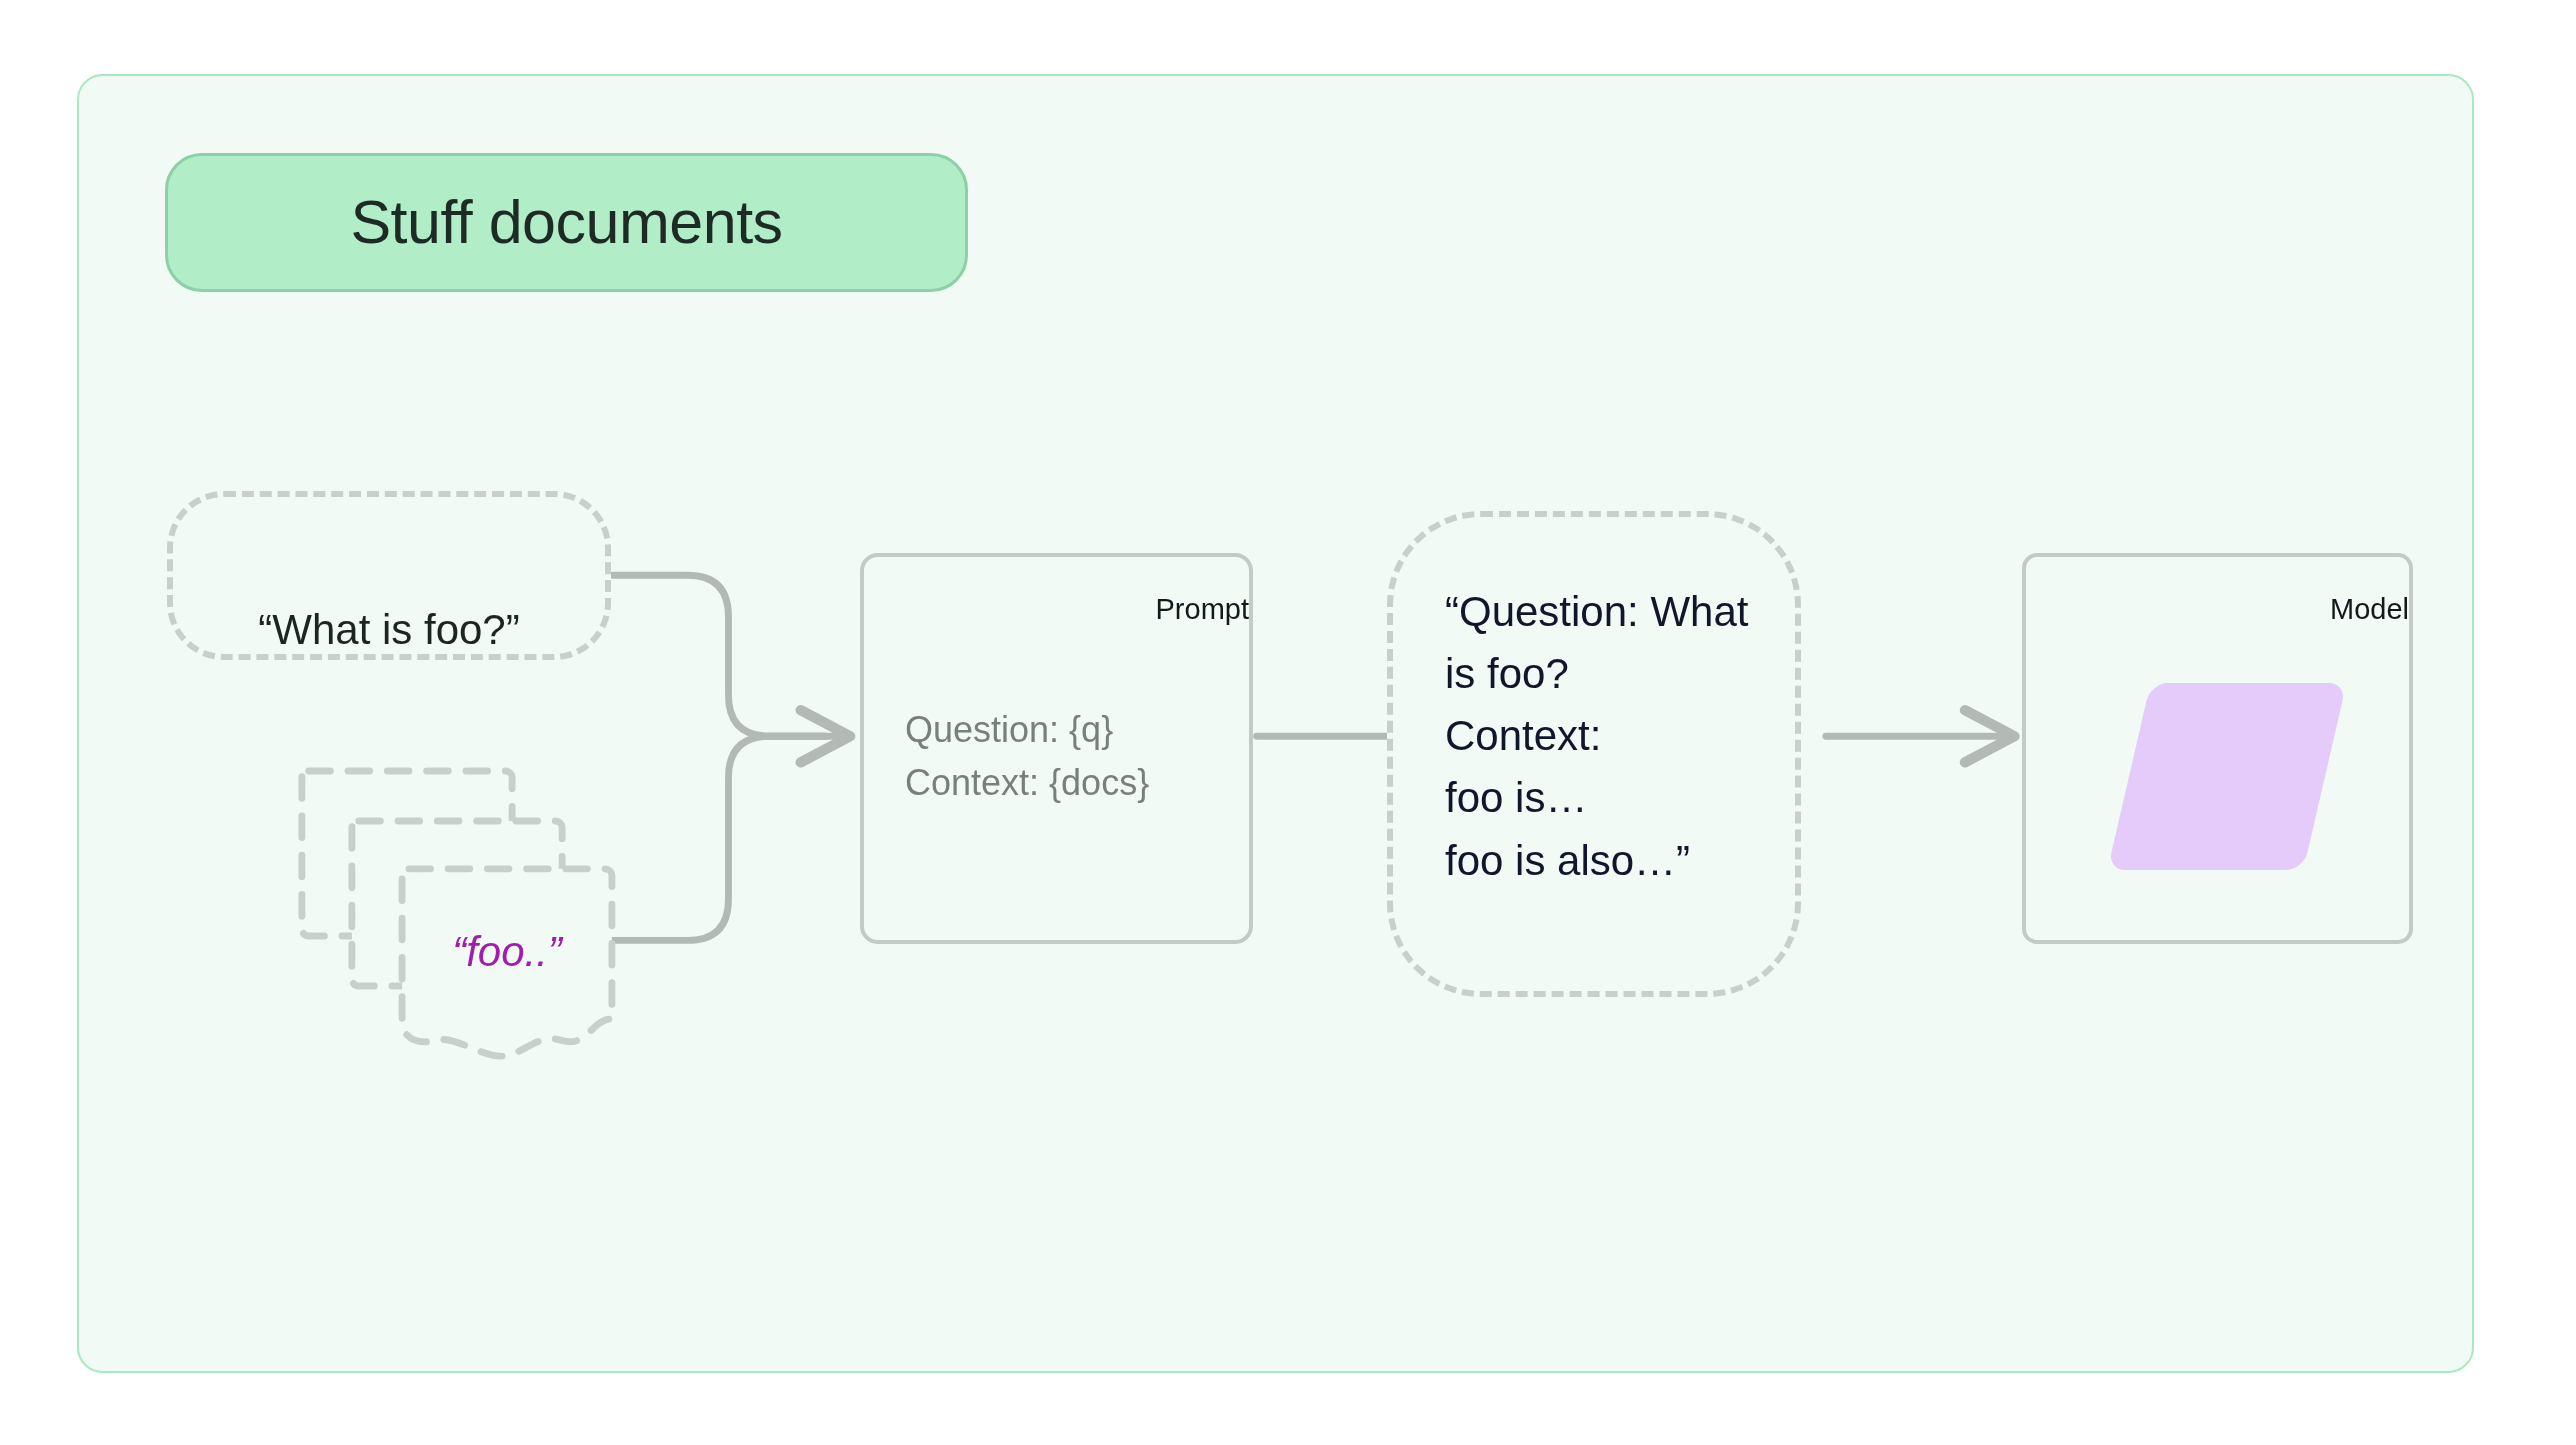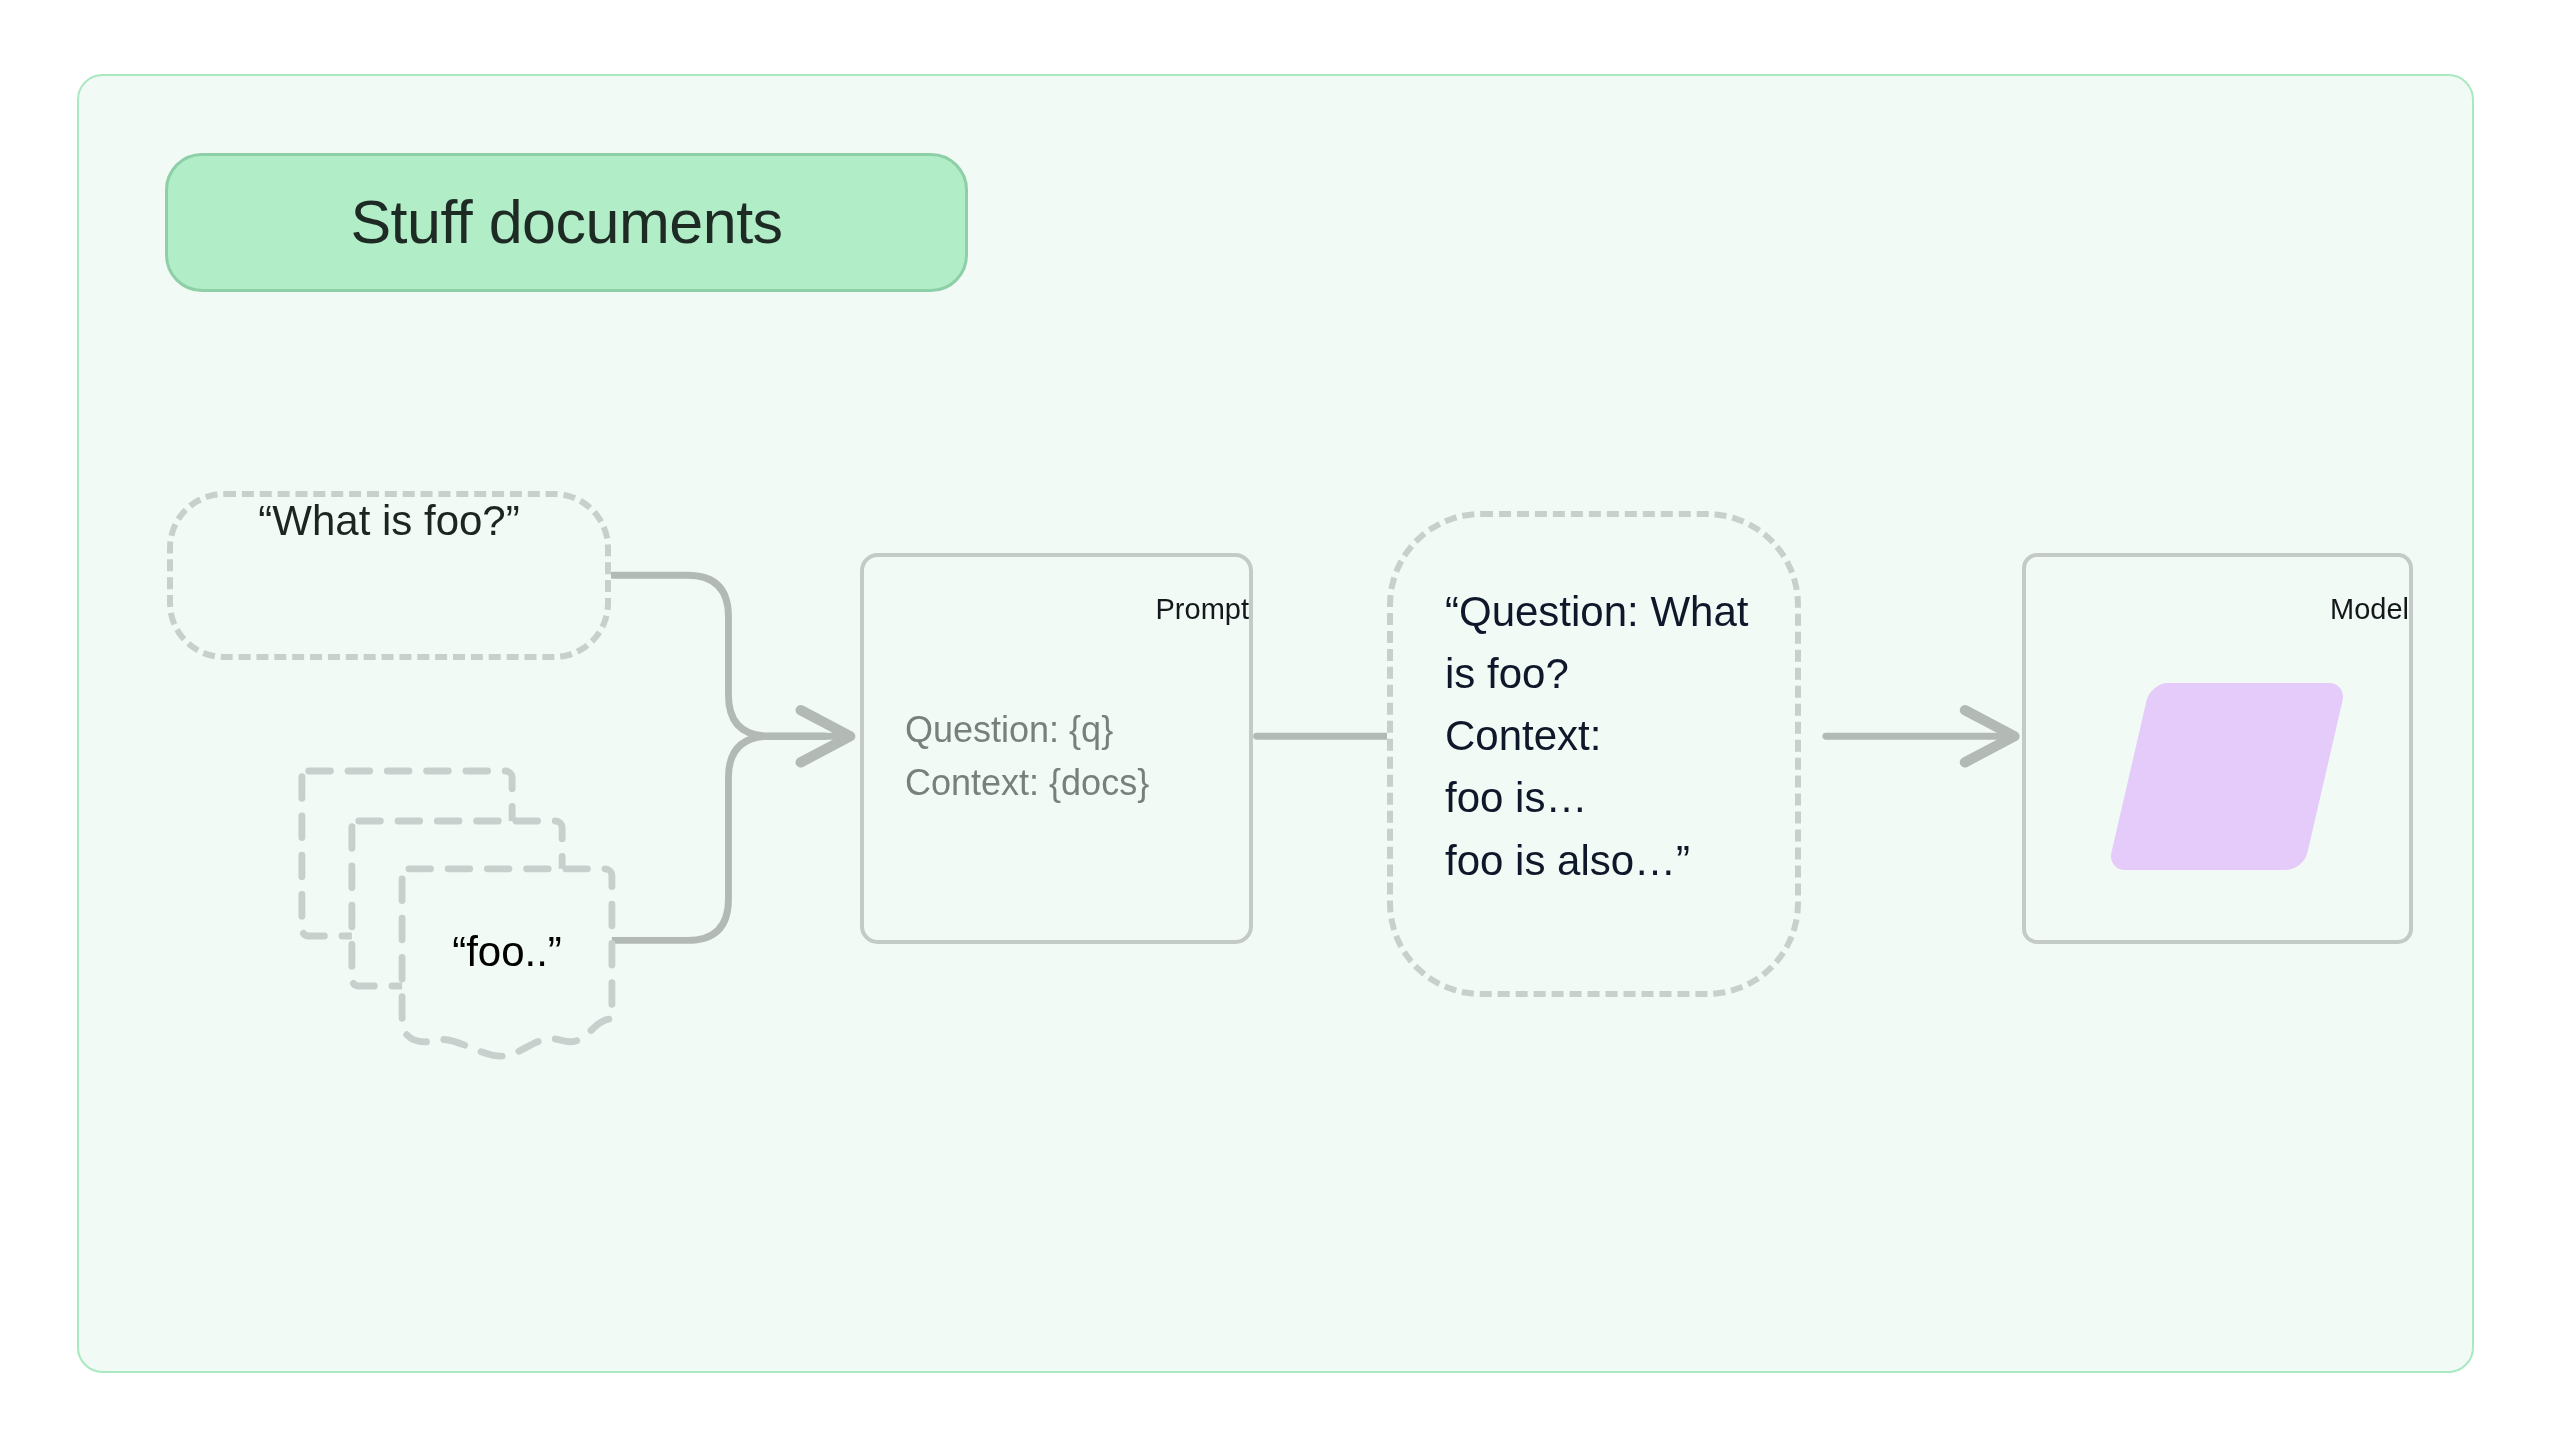--- a/index.html
+++ b/index.html
@@ -75,21 +75,21 @@
     position: absolute;
     left: 167px;
     top: 491px;
     width: 444px;
     height: 169px;
     box-sizing: border-box;
     background: #f2faf5;
     border: 6.9px dashed #c7d0cc;
     border-radius: 57px;
     display: flex;
-    align-items: flex-start;
+    align-items: flex-end;
     justify-content: center;
   }
   .q-bubble-label {
     font-size: 42px;
     color: #1d2522;
     white-space: nowrap;
   }
 
   
   .docs-stack {
@@ -113,22 +113,23 @@
   .doc-front-label {
     position: absolute;
     left: 100px;
     top: 98px;
     width: 224px;
     height: 179px;
     display: flex;
     align-items: center;
     justify-content: center;
     font-size: 42px;
-    color: #000000;
+    color: #a21caf;
     white-space: nowrap;
+    font-style: italic;
   }
 
   
   .prompt-box {
     position: absolute;
     left: 860px;
     top: 553px;
     width: 393px;
     height: 391px;
     box-sizing: border-box;

